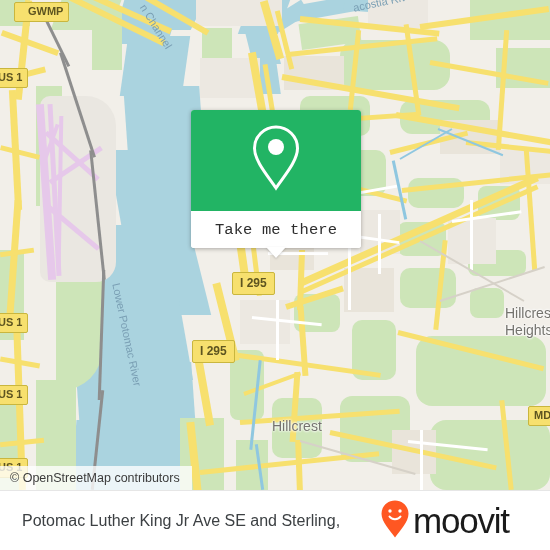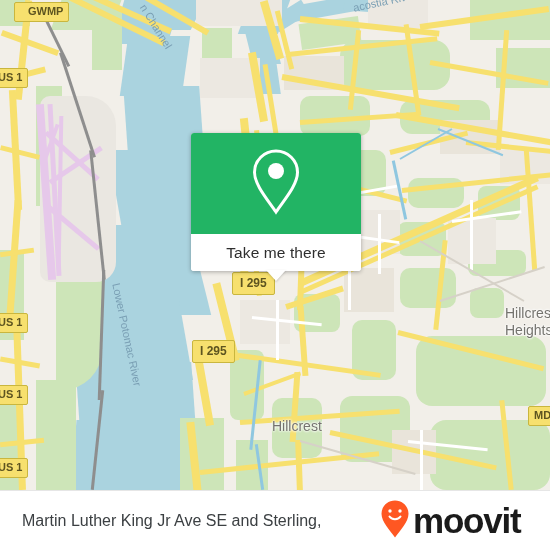--- a/index.html
+++ b/index.html
@@ -72,26 +72,27 @@
     position: absolute;
     color: #7a9fb4;
     font-size: 11px;
     white-space: nowrap;
     font-family: "Liberation Sans", sans-serif;
   }
 
   
   #callout {
     position: absolute;
-    left: 191px; top: 133px;
+    left: 191px; top: 110px;
     width: 170px; height: 138px;
     border-radius: 3px;
     box-shadow: 0 1px 4px rgba(0,0,0,0.30);
     overflow: visible;
     background: #ffffff;
+    font-family: Liberation Mono, monospace;
   }
   #callout-green {
     width: 170px; height: 101px;
     background: #22b464;
     border-radius: 3px 3px 0 0;
     display: flex; align-items: center; justify-content: center;
   }
   #callout-label {
     width: 170px; height: 37px;
     background: #ffffff;
@@ -140,21 +141,21 @@
     line-height: 1.35;
     max-width: 380px;
   }
   #footer-brand {
     display: flex; align-items: center;
     padding-right: 14px;
   }
   #brand-word {
     color: #1b1b1b;
     font-size: 35px;
-    font-weight: bold;
+    font-weight: normal;
     letter-spacing: -1.2px;
     line-height: 1;
     margin-left: 3px;
   }
 </style>
 </head>
 <body>
 
 <div id="root">
 
@@ -366,25 +367,28 @@
           <svg width="56" height="72" viewBox="0 0 56 72" aria-hidden="true">
             <path d="M28 5 C16 5 6.5 14.5 6.5 26.2 C6.5 39 20 54 28 66 C36 54 49.5 39 49.5 26.2 C49.5 14.5 40 5 28 5 Z" fill="none" stroke="#ffffff" stroke-width="3"></path>
             <circle cx="28" cy="25" r="8" fill="#ffffff"></circle>
           </svg>
         </span>
       </div>
       <div id="callout-label">Take me there</div>
       <div id="callout-tail"></div>
     </div>
 
+    <div id="attrib">
+      <span>© OpenStreetMap contributors</span>
+    </div>
   </div>
 
   <div id="footer">
     <div id="footer-text">
-      <div>Martin Luther King Jr Ave SE and Sterling,</div>
+      <div>Potomac Luther King Jr Ave SE and Sterling,</div>
     </div>
     <div id="footer-brand">
       <span>
         <svg width="30" height="40" viewBox="0 0 30 40" aria-hidden="true">
           <path d="M15 1.5 C7.3 1.5 1.5 7.4 1.5 14.8 C1.5 23 10 31.5 15 38.5 C20 31.5 28.5 23 28.5 14.8 C28.5 7.4 22.7 1.5 15 1.5 Z" fill="#ff5722"></path>
           <circle cx="10" cy="12" r="1.7" fill="#ffffff"></circle>
           <circle cx="20" cy="12" r="1.7" fill="#ffffff"></circle>
           <path d="M9.5 17.5 C11.5 21 18.5 21 20.5 17.5" fill="none" stroke="#ffffff" stroke-width="2" stroke-linecap="round"></path>
         </svg>
       </span>

